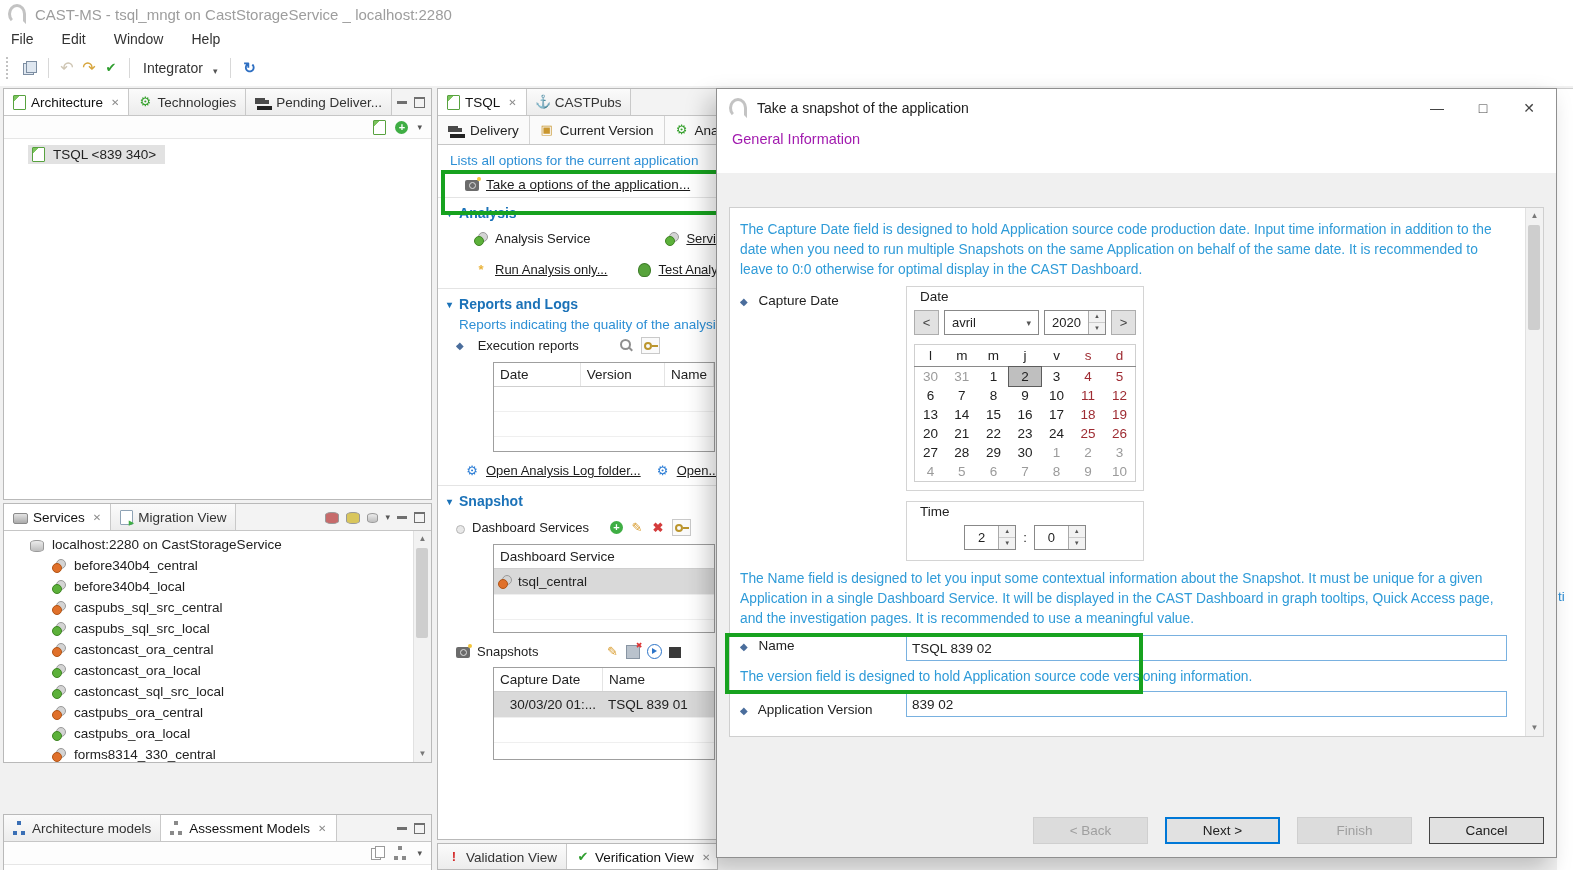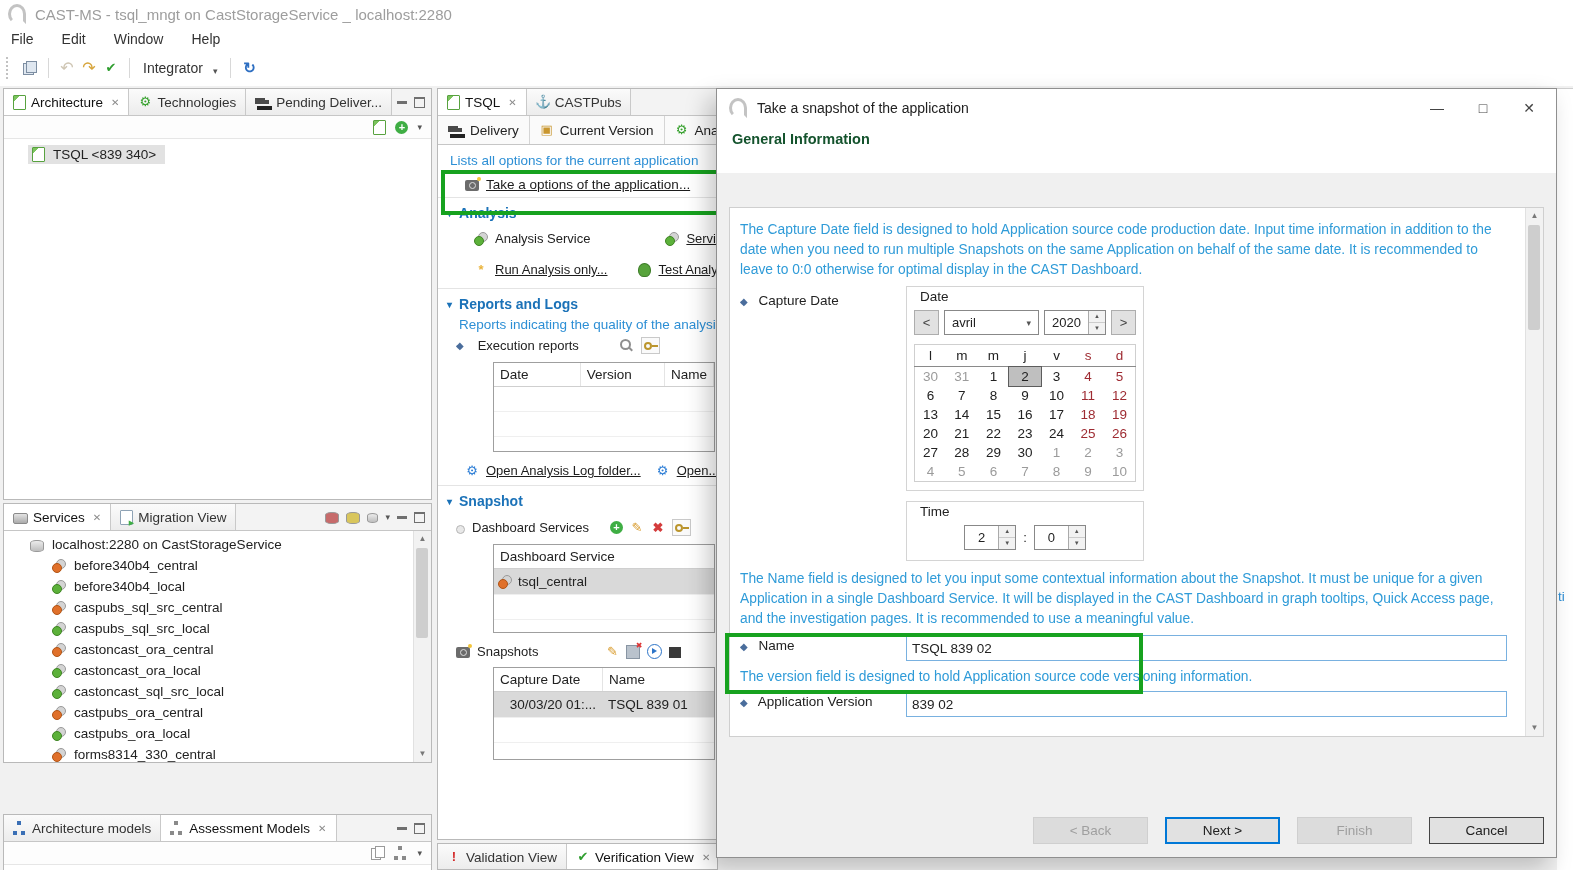--- a/index.html
+++ b/index.html
@@ -96,21 +96,21 @@
   .sa{height:16px;text-align:center;font-size:8px;color:#787878;line-height:16px}
   .sa.bottom{position:absolute;bottom:0;left:0;right:0}
   .sthumb{position:absolute;left:2px;width:12px;background:#cecece;border-radius:2px}
   
   .ann{position:absolute;border:4px solid #17a21f;z-index:15;pointer-events:none}
   
   #dlg{position:absolute;left:716px;top:88px;width:841px;height:770px;background:#f0f0f0;border:1px solid #8f8f8f;box-shadow:-8px 10px 22px rgba(0,0,0,.22);z-index:20;box-sizing:border-box}
   .dtitle{height:38px;background:#fff;display:flex;align-items:center;padding:0 4px 0 12px}
   .dtitle .t{font-size:14px;color:#222;margin-left:10px}
   .dtc{width:46px;text-align:center;color:#444;font-size:14px;line-height:38px}
-  .dheader{background:#fff;height:42px;padding:4px 0 0 15px;font-size:14.5px;font-weight:bold;color:#14532d}
+  .dheader{background:#fff;height:42px;padding:4px 0 0 15px;font-size:14.5px;font-weight:normal;color:#a21caf}
   .dscroll{position:absolute;left:12px;top:118px;width:815px;height:530px;background:#fff;border:1px solid #cfcfcf;overflow:hidden;box-sizing:border-box}
   .bluep{color:#2f9bd8;font-size:13.8px;line-height:20px;margin:12px 30px 6px 10px}
   .frow{display:flex;margin:2px 8px 0 10px}
   .flabel{width:166px;padding-top:7px;font-size:13.5px;color:#222;white-space:nowrap}
   .fieldset{width:238px;border:1px solid #d4d4d4;padding:2px 7px 8px;box-sizing:border-box;background:#fff}
   .fieldset .legend{font-size:13.5px;color:#222;margin:-10px 0 6px 2px;background:#fff;display:inline-block;padding:0 4px}
   .dnav{display:flex;gap:5px;align-items:center}
   .navbtn{width:25px;height:25px;background:#e1e1e1;border:1px solid #adadad;text-align:center;line-height:23px;color:#444;box-sizing:border-box}
   .msel{flex:1;height:25px;border:1px solid #888;background:#fff;display:flex;align-items:center;padding:0 7px;box-sizing:border-box}
   .msel .dd{margin-left:auto}
@@ -588,21 +588,21 @@
         <div class="flabel" style="padding-top:3px">
           <span class="diamond">◆</span>
           <span>Name</span>
         </div>
         <input class="tinput" value="TSQL 839 02" style="">
       </div>
 
       <div class="bluep" style="margin-top:6px;margin-bottom:2px">The version field is designed to hold Application source code versioning information.</div>
 
       <div class="frow" style="margin-top:4px">
-        <div class="flabel" style="padding-top:3px">
+        <div class="flabel" style="padding-top:11px">
           <span class="diamond">◆</span>
           <span>Application Version</span>
         </div>
         <input class="tinput" value="839 02" style="">
       </div>
 
       <div class="vsb">
         <div class="sa">▲</div>
         <div class="sthumb" style="top:17px;height:105px"></div>
         <div class="sa bottom">▼</div>

